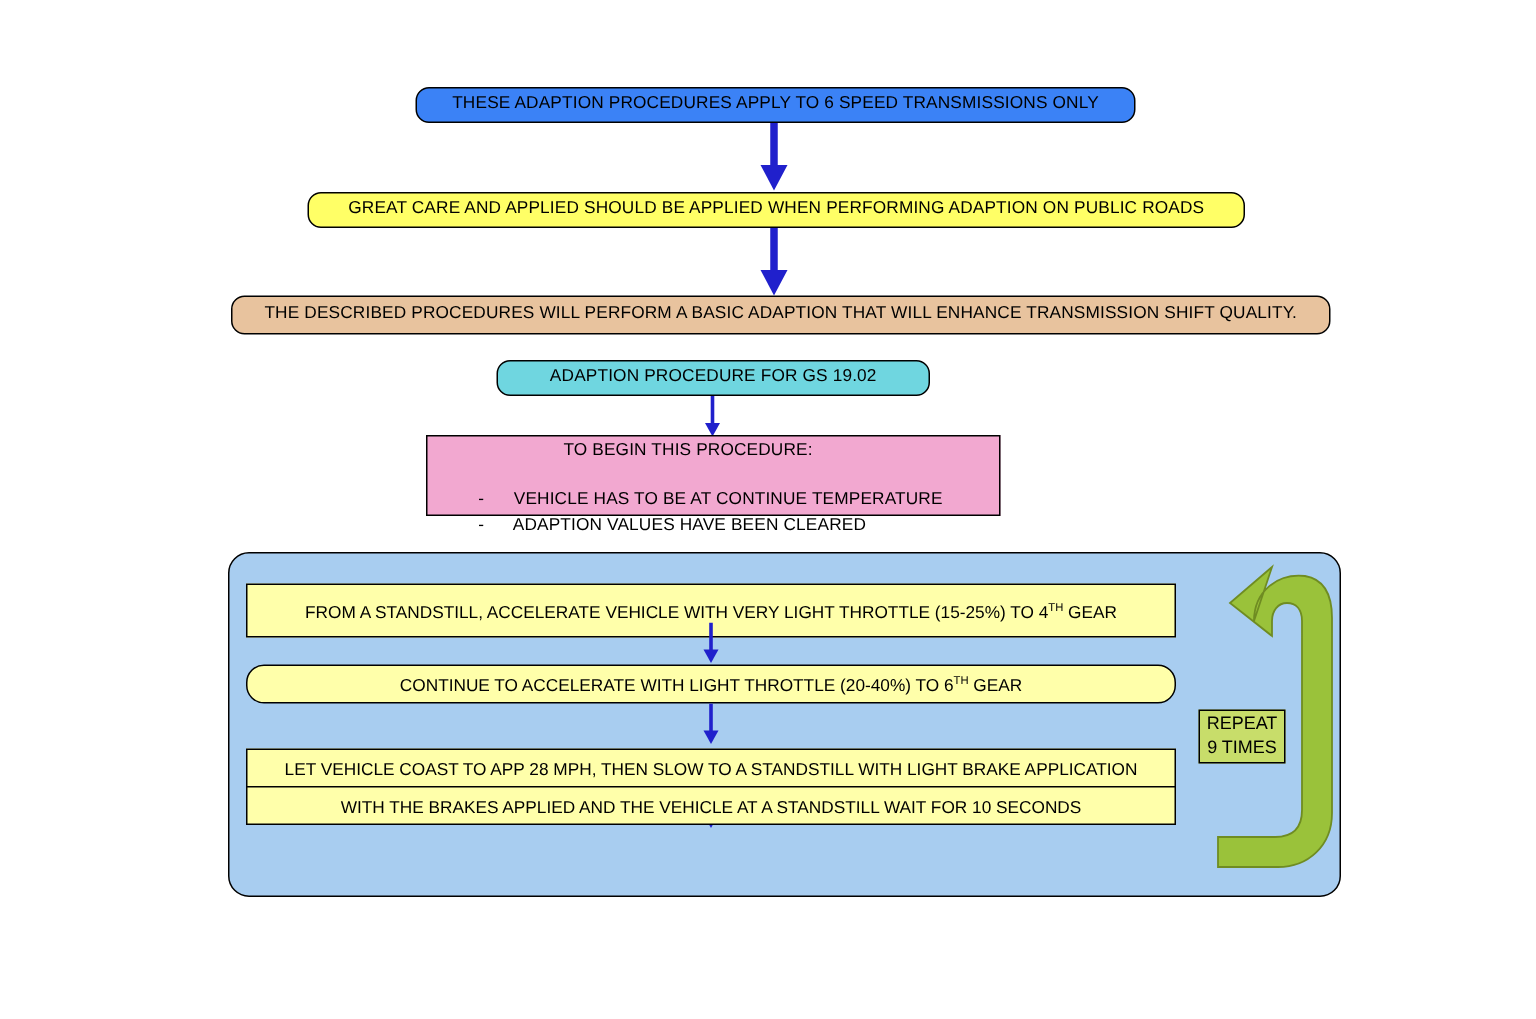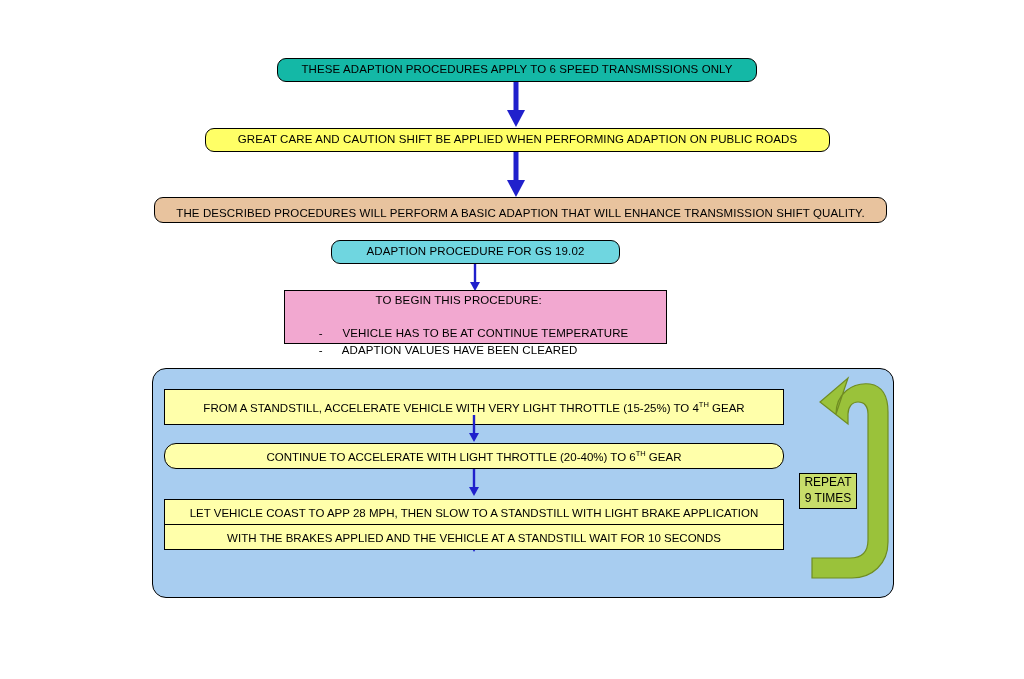--- a/index.html
+++ b/index.html
@@ -28,23 +28,23 @@
     align-items: center;
     justify-content: center;
     text-align: center;
     font-size: 11.5px;
     letter-spacing: 0.1px;
     color: #000000;
     line-height: 1.35;
     white-space: nowrap;
   }
   .rounded { border-radius: 9px; }
-  .blue-light { background: #14b8a6; }
+  .blue-light { background: #3b82f6; }
   .yellow { background: #ffff66; }
-  .tan { background: #e8c39e; align-items: flex-end; }
+  .tan { background: #e8c39e; }
   .cyan { background: #6fd6e0; }
   .pink { background: #f2a8d0; }
   .panel {
     background: #a8cdf0;
     border: 1px solid #000000;
     border-radius: 14px;
   }
   .step {
     position: absolute;
     box-sizing: border-box;
@@ -101,21 +101,21 @@
   <div class="node rounded blue-light" style="left:277px; top:58px; width:480px; height:24px;">
     <span>THESE ADAPTION PROCEDURES APPLY TO 6 SPEED TRANSMISSIONS ONLY</span>
   </div>
 
   <svg class="arrow-svg" style="left:502px; top:82px;" width="28" height="46" viewBox="0 0 28 46">
     <line x1="14" y1="0" x2="14" y2="30" stroke="#2020cc" stroke-width="5"></line>
     <polygon points="5,28 23,28 14,45" fill="#2020cc"></polygon>
   </svg>
 
   <div class="node rounded yellow" style="left:205px; top:128px; width:625px; height:24px;">
-    <span>GREAT CARE AND CAUTION SHIFT BE APPLIED WHEN PERFORMING ADAPTION ON PUBLIC ROADS</span>
+    <span>GREAT CARE AND APPLIED SHOULD BE APPLIED WHEN PERFORMING ADAPTION ON PUBLIC ROADS</span>
   </div>
 
   <svg class="arrow-svg" style="left:502px; top:152px;" width="28" height="46" viewBox="0 0 28 46">
     <line x1="14" y1="0" x2="14" y2="30" stroke="#2020cc" stroke-width="5"></line>
     <polygon points="5,28 23,28 14,45" fill="#2020cc"></polygon>
   </svg>
 
   <div class="node rounded tan" style="left:154px; top:197px; width:733px; height:26px;">
     <span>THE DESCRIBED PROCEDURES WILL PERFORM A BASIC ADAPTION THAT WILL ENHANCE TRANSMISSION SHIFT QUALITY.</span>
   </div>

